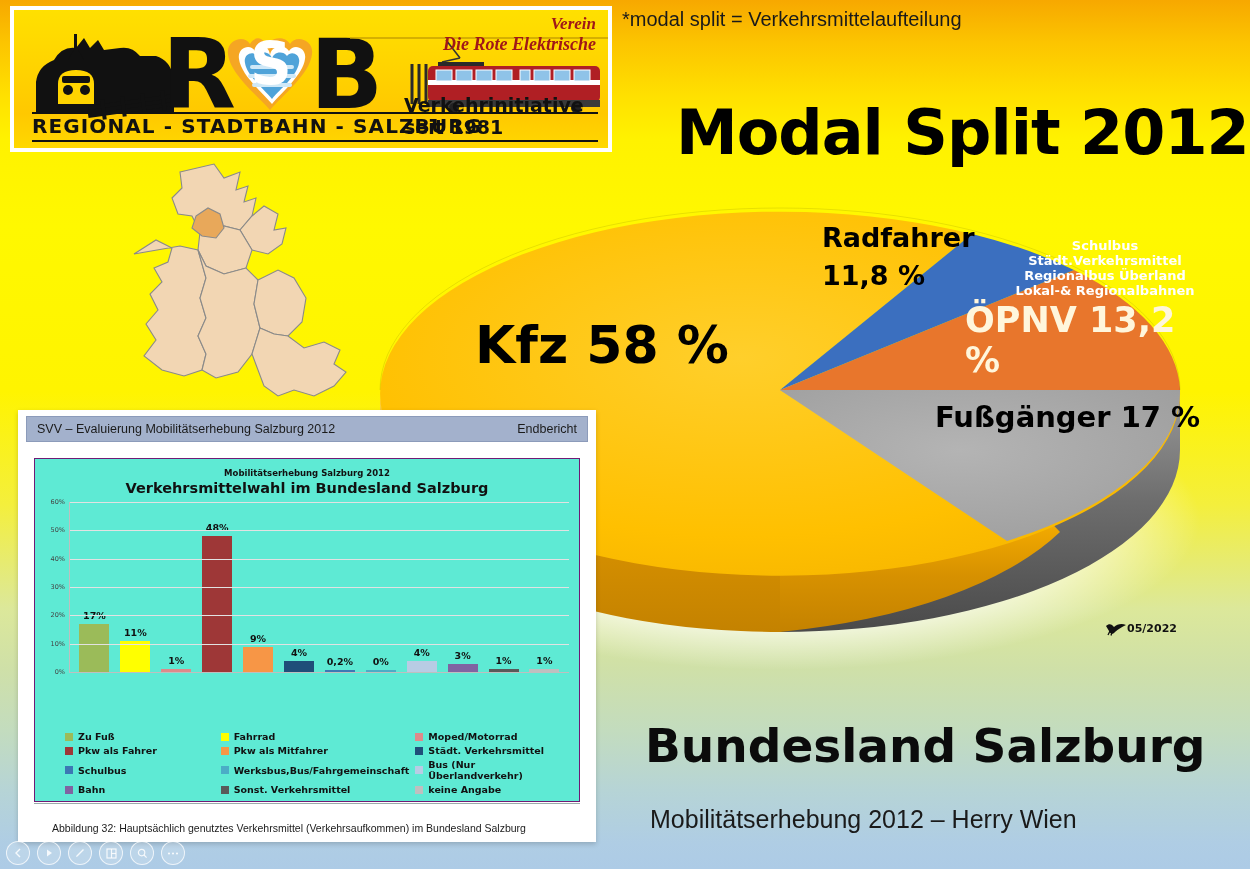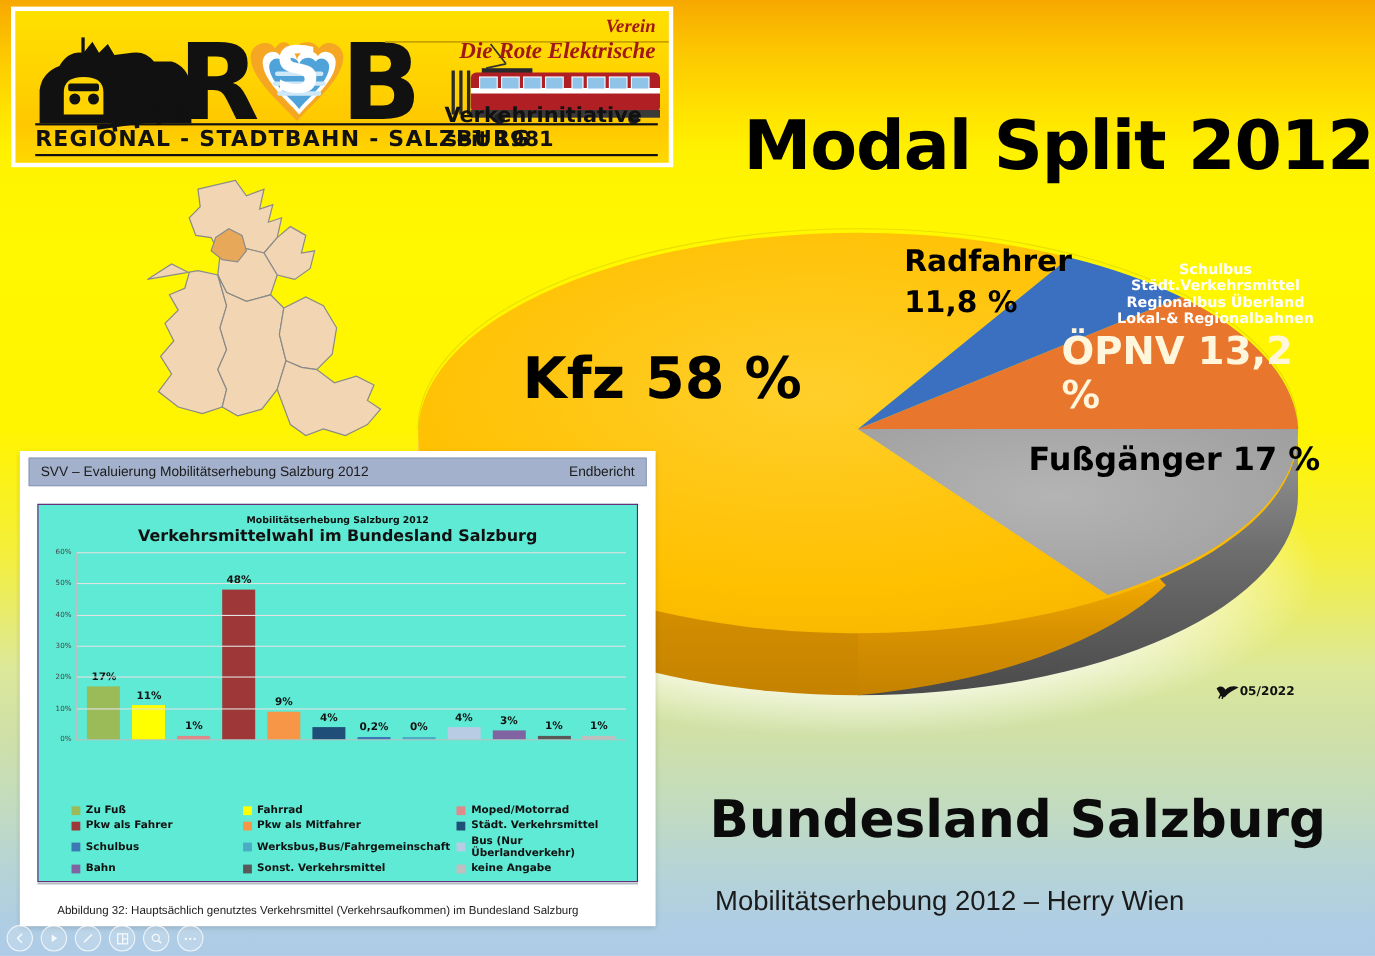--- a/index.html
+++ b/index.html
@@ -24,21 +24,21 @@
     background:linear-gradient(to bottom,#FFE000 0%,#FFD400 40%,#FFC800 75%,#FFD800 100%);
     border:4px solid #FFFFFF;box-sizing:border-box;
   }
   .logo-inner{position:absolute;inset:0;}
   .logo-text-right{
     position:absolute;right:12px;top:4px;text-align:right;
     color:#A01818;font-style:italic;font-weight:bold;line-height:1.18;
     font-family:"Liberation Serif", serif;
   }
   .logo-text-right .l1{font-size:17px;display:block;}
-  .logo-text-right .l2{font-size:21px;display:block;}
+  .logo-text-right .l2{font-size:18px;display:block;}
   .logo-bottom-line{
     position:absolute;left:18px;right:10px;bottom:34px;height:2px;background:#111;
   }
   .logo-bottom-line2{
     position:absolute;left:18px;right:10px;bottom:6px;height:2px;background:#111;
   }
   .logo-sub{
     position:absolute;left:18px;bottom:10px;font-size:20px;font-weight:bold;
     color:#111;letter-spacing:1.1px;font-family:"DejaVu Sans", sans-serif;
   }
@@ -220,20 +220,21 @@
     <div class="logo-text-right">
       <span class="l1">Verein</span>
       <span class="l2">Die Rote Elektrische</span>
     </div>
     <div class="logo-bottom-line"></div>
     <div class="logo-sub">REGIONAL - STADTBAHN - SALZBURG</div>
     <div class="logo-sub2">Verkehrinitiative seit 1981</div>
     <div class="logo-bottom-line2"></div>
   </div>
 
+  <div class="modal-note">*modal split = Verkehrsmittelaufteilung</div>
   <div class="title-main">Modal Split 2012</div>
 
   <div class="map-wrap">
     <svg width="260" height="256" viewBox="0 0 260 256">
       <g fill="#F2D6B3" stroke="#8A8A8A" stroke-width="1.1">
         <path d="M52,14 L86,6 L96,20 L112,14 L108,32 L120,28 L116,44 L128,40 L124,58 L112,72 L96,68 L88,80 L72,74 L64,58 L50,56 L44,40 L54,30 Z"></path>
         <path d="M124,58 L136,48 L150,56 L146,72 L158,70 L154,86 L140,96 L124,92 L112,72 Z"></path>
         <path d="M72,74 L96,68 L112,72 L124,92 L118,110 L96,116 L78,108 L70,92 Z"></path>
         <path d="M6,96 L28,82 L44,90 L40,104 L26,110 L34,124 L22,136 L30,152 L18,166 L28,182 L16,198 L34,212 L56,218 L74,212 L78,196 L70,178 L78,160 L72,140 L78,120 L70,92 L52,88 Z"></path>
         <path d="M70,92 L78,108 L96,116 L118,110 L130,122 L126,146 L132,170 L124,196 L110,214 L88,220 L74,212 L78,196 L70,178 L78,160 L72,140 L78,120 Z"></path>

